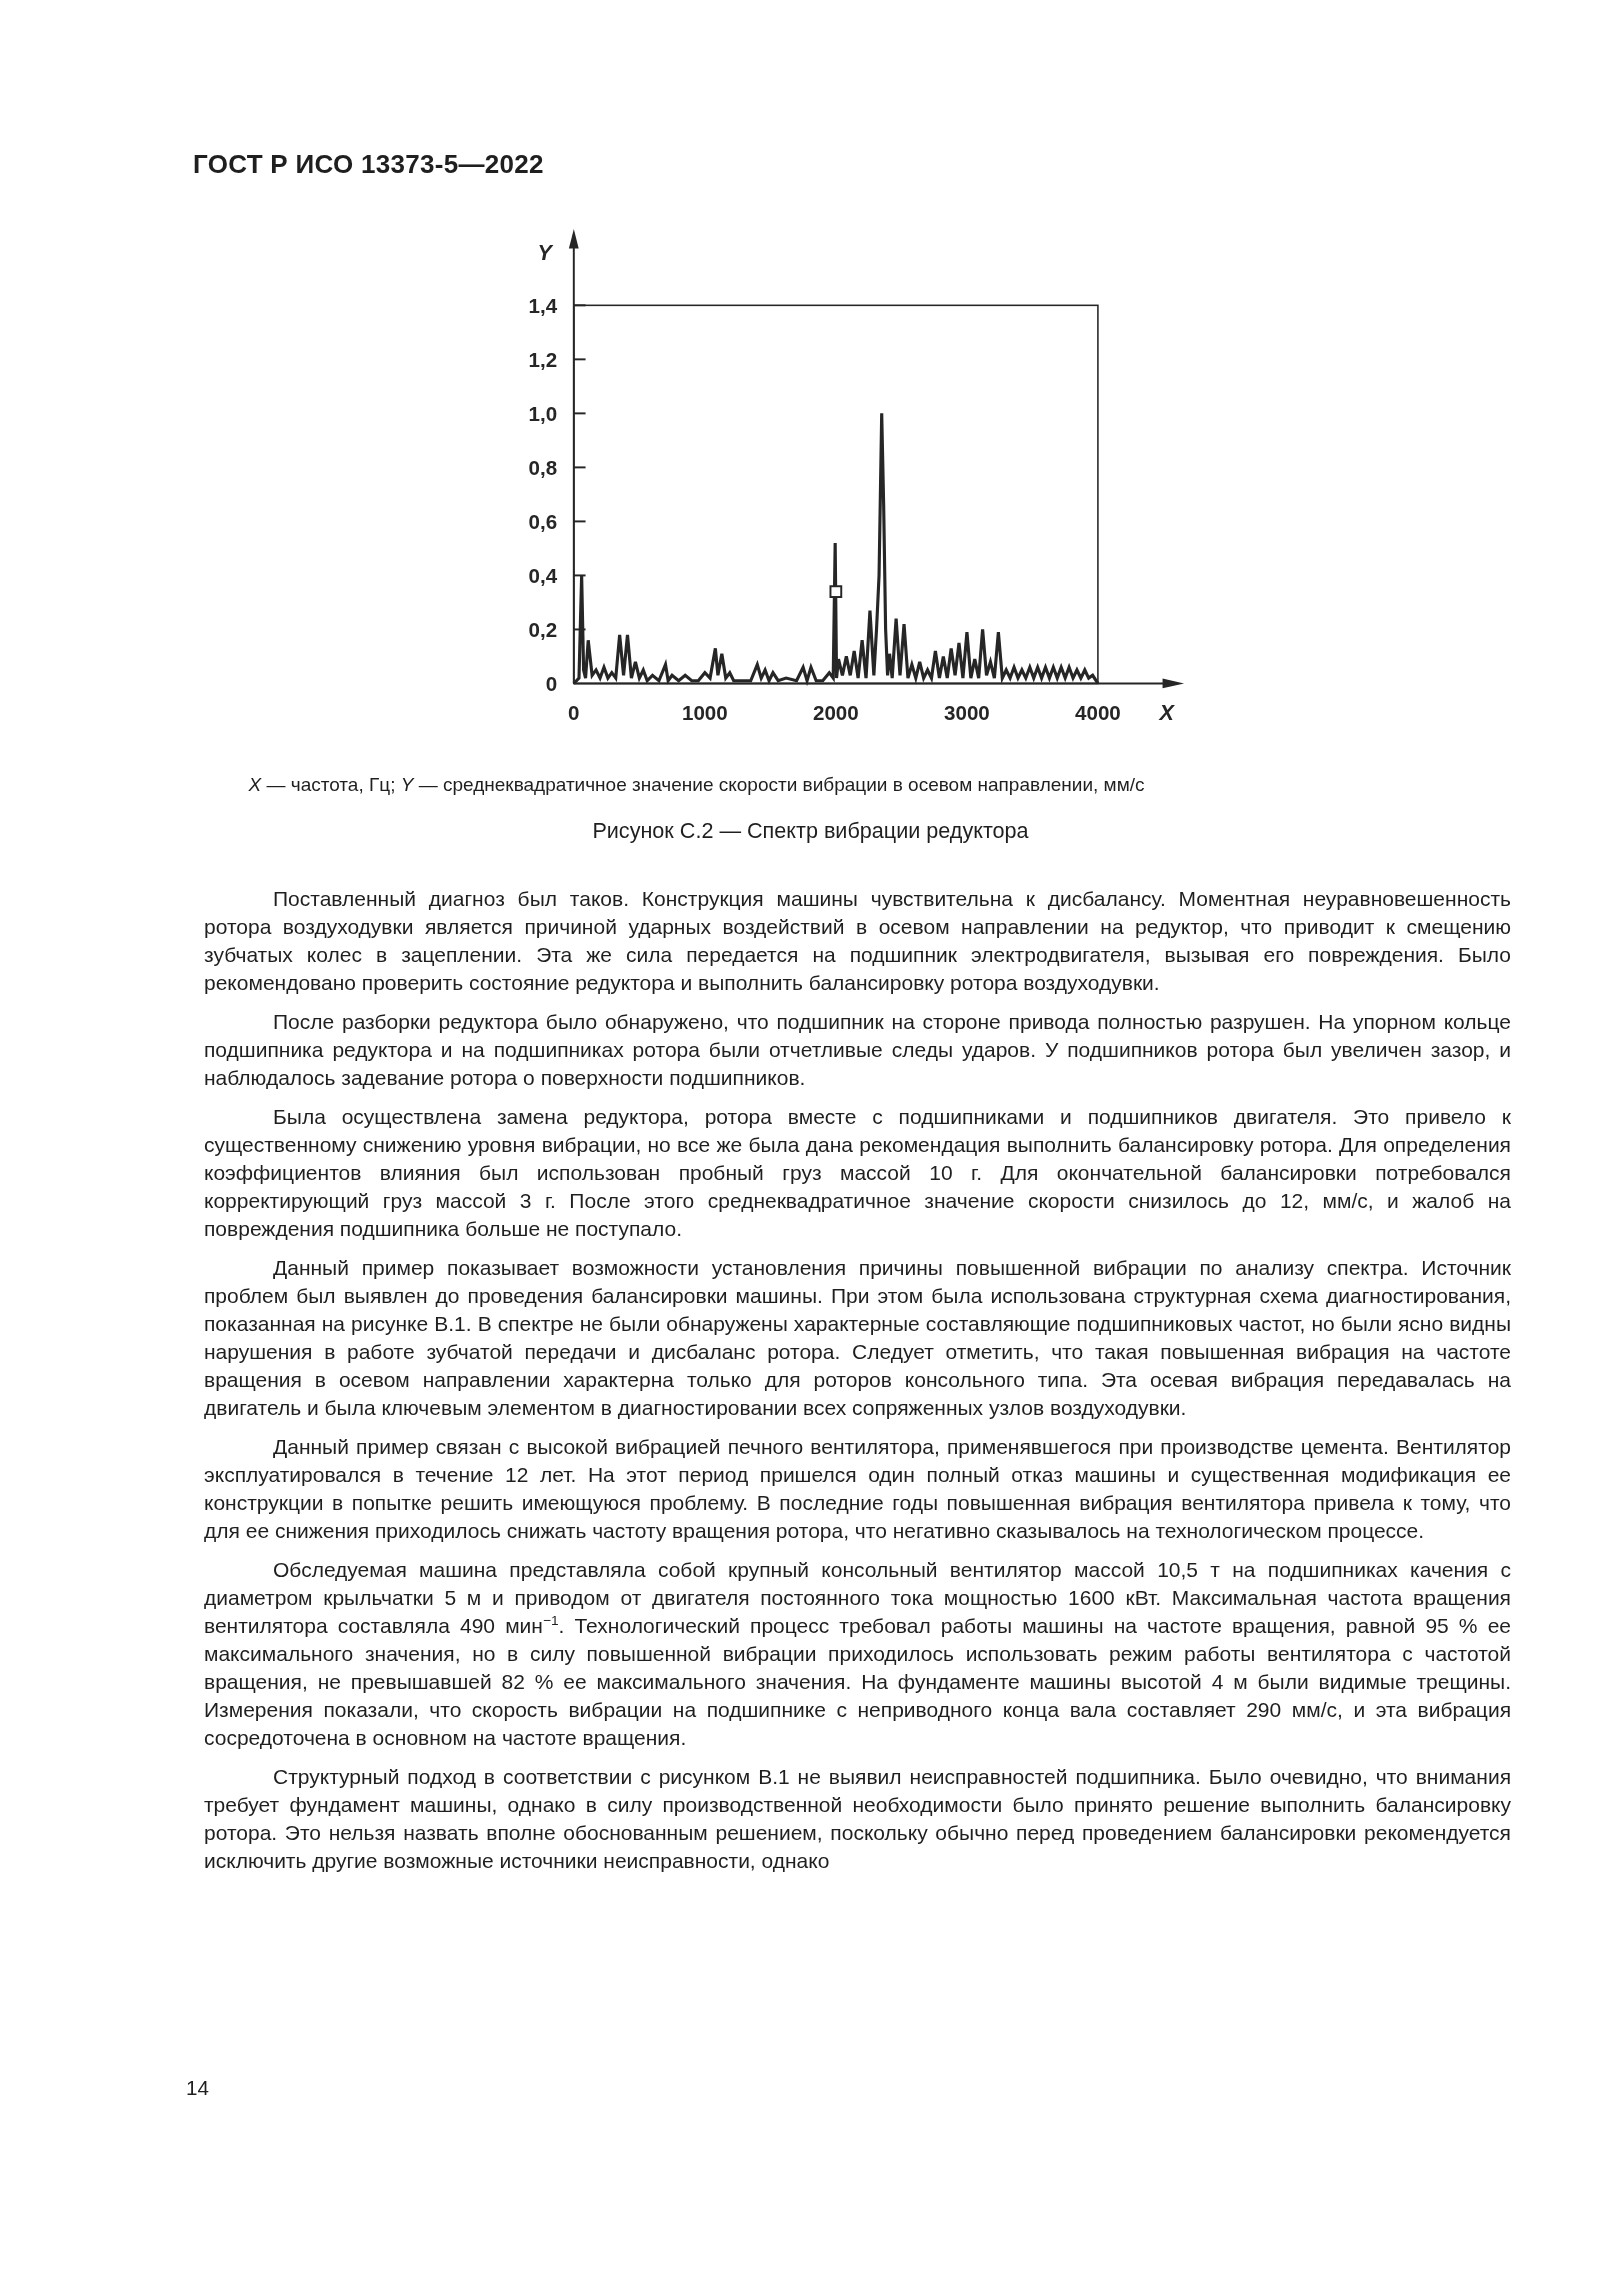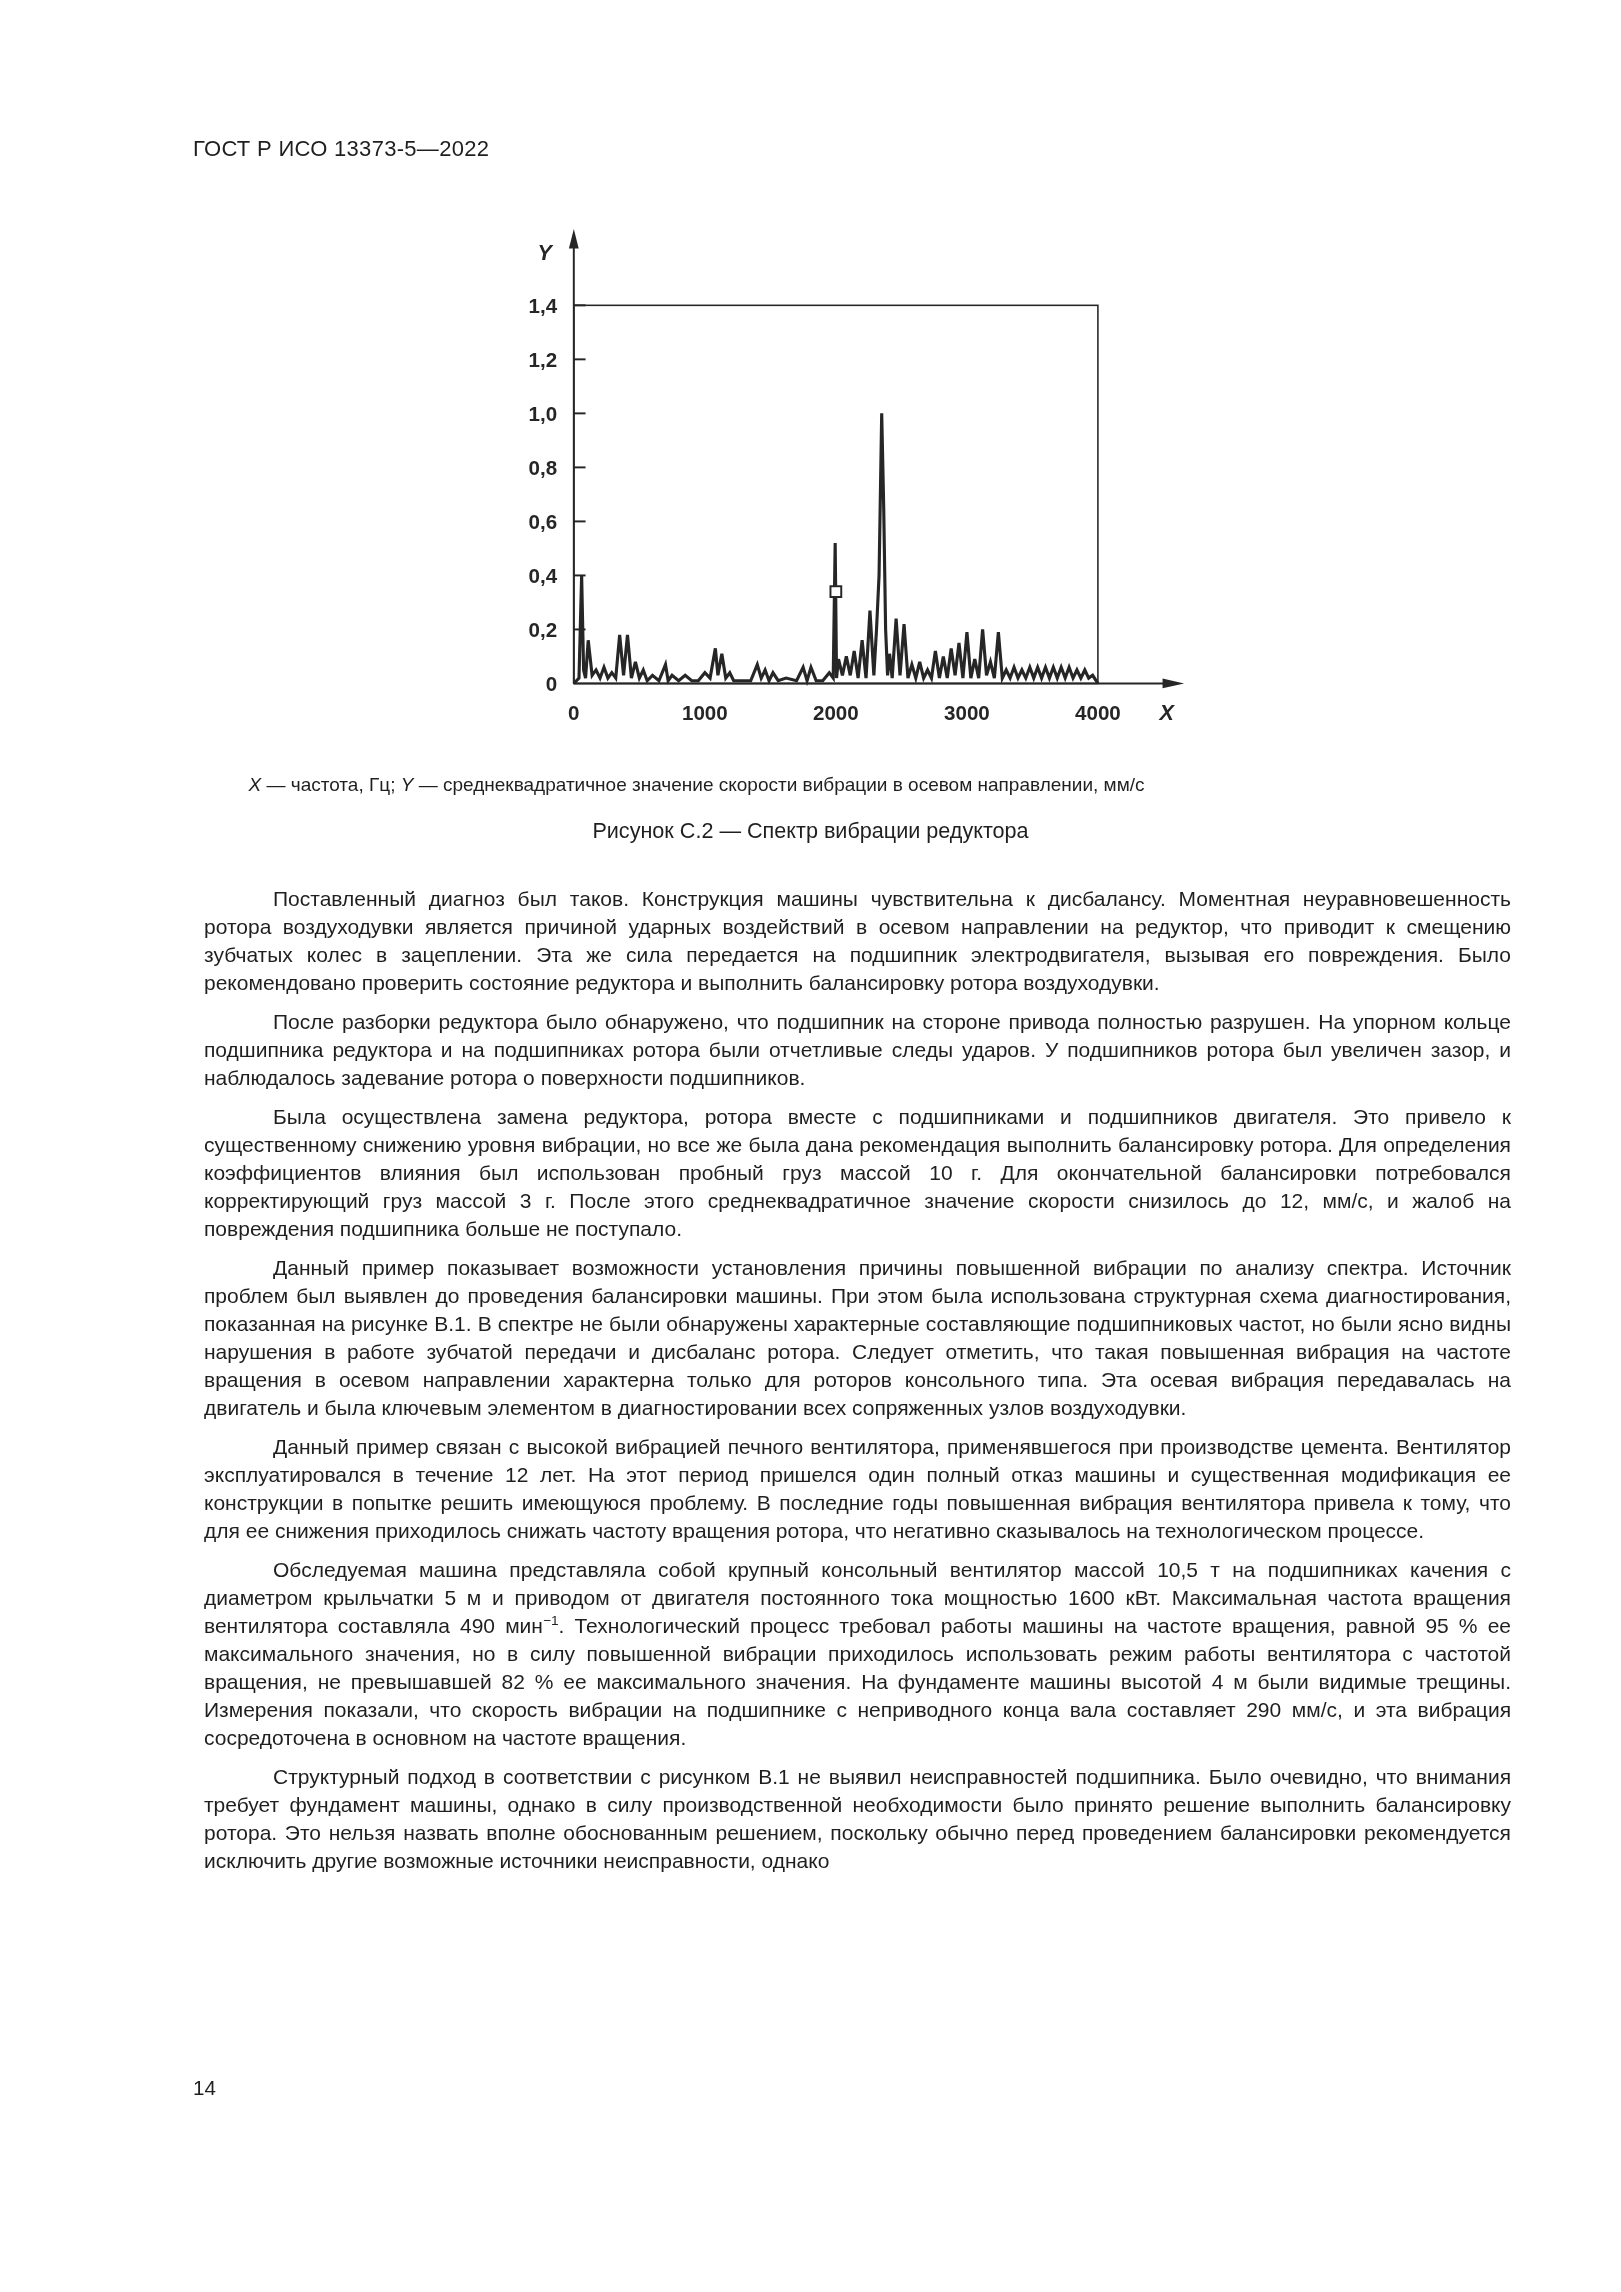--- a/index.html
+++ b/index.html
@@ -1,26 +1,26 @@
 <!DOCTYPE html>
 <html><head>
 <meta charset="utf-8">
 <style>
   html, body { margin: 0; padding: 0; background: #ffffff; }
   body { width: 1621px; height: 2293px; position: relative; overflow: hidden;
          font-family: "Liberation Sans", sans-serif; color: #1f1f1f; }
-  .header { position: absolute; left: 193px; top: 136px; font-size: 22px; font-weight: normal; letter-spacing: 0.3px; }
+  .header { position: absolute; left: 193px; top: 149px; font-size: 26px; font-weight: bold; letter-spacing: 0.3px; }
   .figure { position: absolute; left: 510px; top: 225px; width: 686px; height: 529px; }
   .figure svg { width: 686px; height: 529px; display: block; }
   .legend { position: absolute; left: 0; width: 1393px; top: 774px; text-align: center; font-size: 19px; }
   .fig-title { position: absolute; left: 0; width: 1621px; top: 818px; text-align: center; font-size: 21.6px; }
   .body-text { position: absolute; left: 193px; width: 1329px; top: 874px; font-size: 21px; line-height: 28px; text-align: justify; }
   .body-text p { margin: 11px; text-indent: 69px; }
   .body-text h3 { margin: 13.7px 0 9.8px 0; font-size: 21px; font-weight: bold; padding-left: 69px; }
-  .page-num { position: absolute; left: 193px; top: 2076px; font-size: 20.6px; }
+  .page-num { position: absolute; left: 186px; top: 2076px; font-size: 20.6px; }
   sup { font-size: 13.7px; line-height: 0; }
 </style>
 </head>
 <body>
 
 <div class="header">ГОСТ Р ИСО 13373-5—2022</div>
 
 <div class="figure">
   <svg id="chart-svg" viewBox="0 0 700 540" xmlns="http://www.w3.org/2000/svg">
     <g id="y-ticks">

